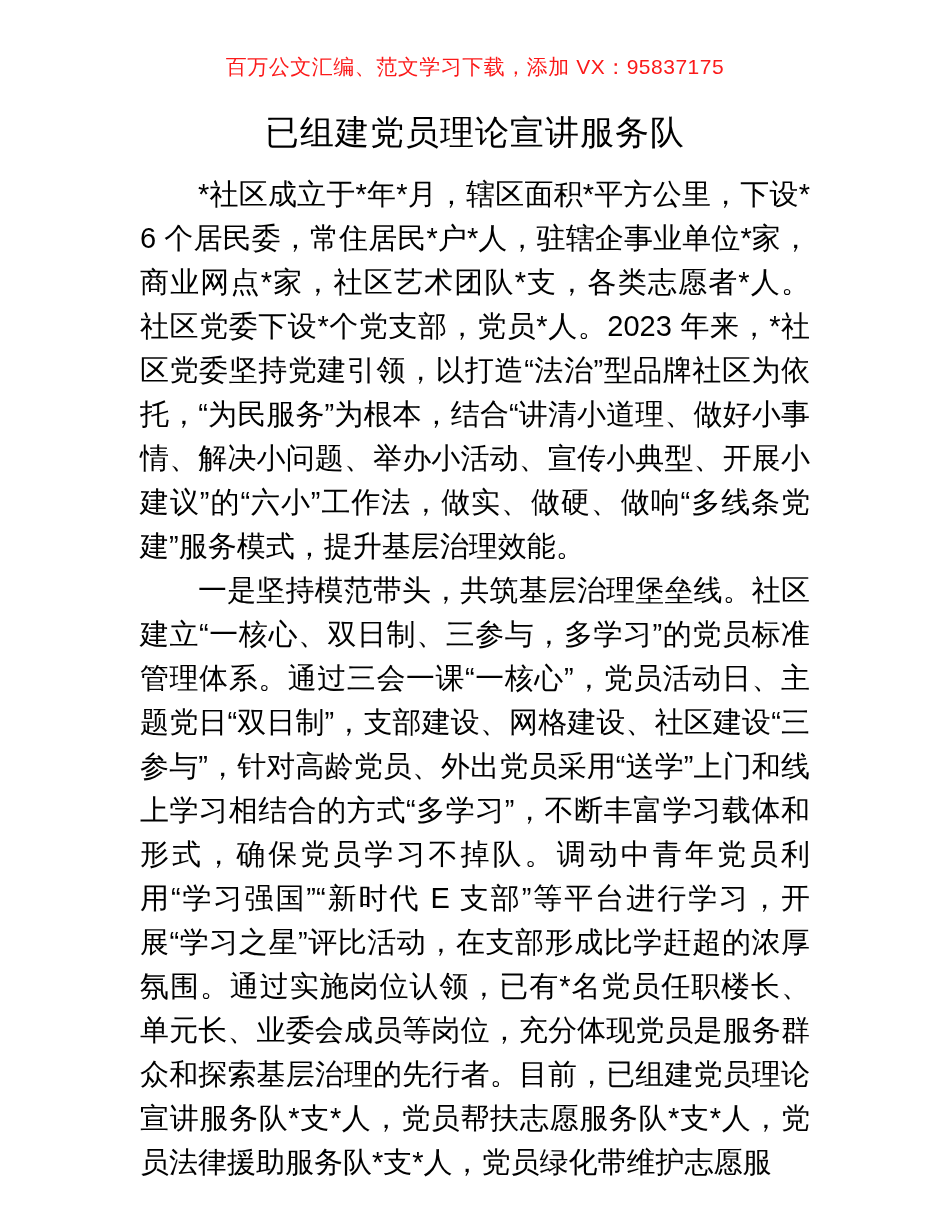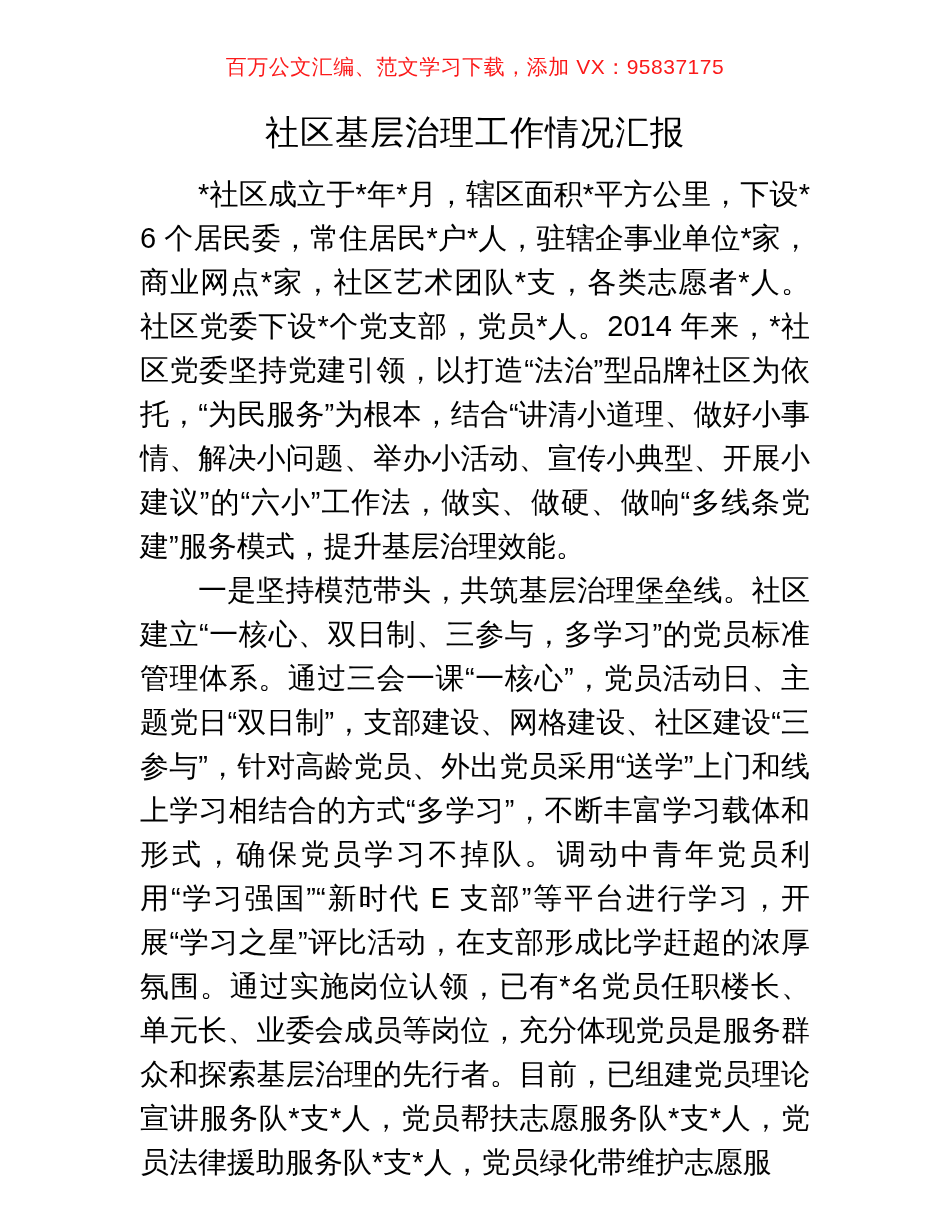--- a/index.html
+++ b/index.html
@@ -49,19 +49,19 @@
     text-indent: 2em;
     word-break: break-all;
   }
 </style>
 </head>
 <body>
 
 <div class="page">
   <div class="notice">百万公文汇编、范文学习下载，添加 VX：95837175</div>
 
-  <h1 class="title">社区基层治理工作情况汇报</h1>
+  <h1 class="title">已组建党员理论宣讲服务队</h1>
 
   <div class="body-text">
-    <p class="para">*社区成立于*年*月，辖区面积*平方公里，下设*6 个居民委，常住居民*户*人，驻辖企事业单位*家，商业网点*家，社区艺术团队*支，各类志愿者*人。社区党委下设*个党支部，党员*人。2014 年来，*社区党委坚持党建引领，以打造“法治”型品牌社区为依托，“为民服务”为根本，结合“讲清小道理、做好小事情、解决小问题、举办小活动、宣传小典型、开展小建议”的“六小”工作法，做实、做硬、做响“多线条党建”服务模式，提升基层治理效能。</p>
+    <p class="para">*社区成立于*年*月，辖区面积*平方公里，下设*6 个居民委，常住居民*户*人，驻辖企事业单位*家，商业网点*家，社区艺术团队*支，各类志愿者*人。社区党委下设*个党支部，党员*人。2023 年来，*社区党委坚持党建引领，以打造“法治”型品牌社区为依托，“为民服务”为根本，结合“讲清小道理、做好小事情、解决小问题、举办小活动、宣传小典型、开展小建议”的“六小”工作法，做实、做硬、做响“多线条党建”服务模式，提升基层治理效能。</p>
     <p class="para">一是坚持模范带头，共筑基层治理堡垒线。社区建立“一核心、双日制、三参与，多学习”的党员标准管理体系。通过三会一课“一核心”，党员活动日、主题党日“双日制”，支部建设、网格建设、社区建设“三参与”，针对高龄党员、外出党员采用“送学”上门和线上学习相结合的方式“多学习”，不断丰富学习载体和形式，确保党员学习不掉队。调动中青年党员利用“学习强国”“新时代 E 支部”等平台进行学习，开展“学习之星”评比活动，在支部形成比学赶超的浓厚氛围。通过实施岗位认领，已有*名党员任职楼长、单元长、业委会成员等岗位，充分体现党员是服务群众和探索基层治理的先行者。目前，已组建党员理论宣讲服务队*支*人，党员帮扶志愿服务队*支*人，党员法律援助服务队*支*人，党员绿化带维护志愿服</p>
   </div>
 </div>
 
 </body></html>

